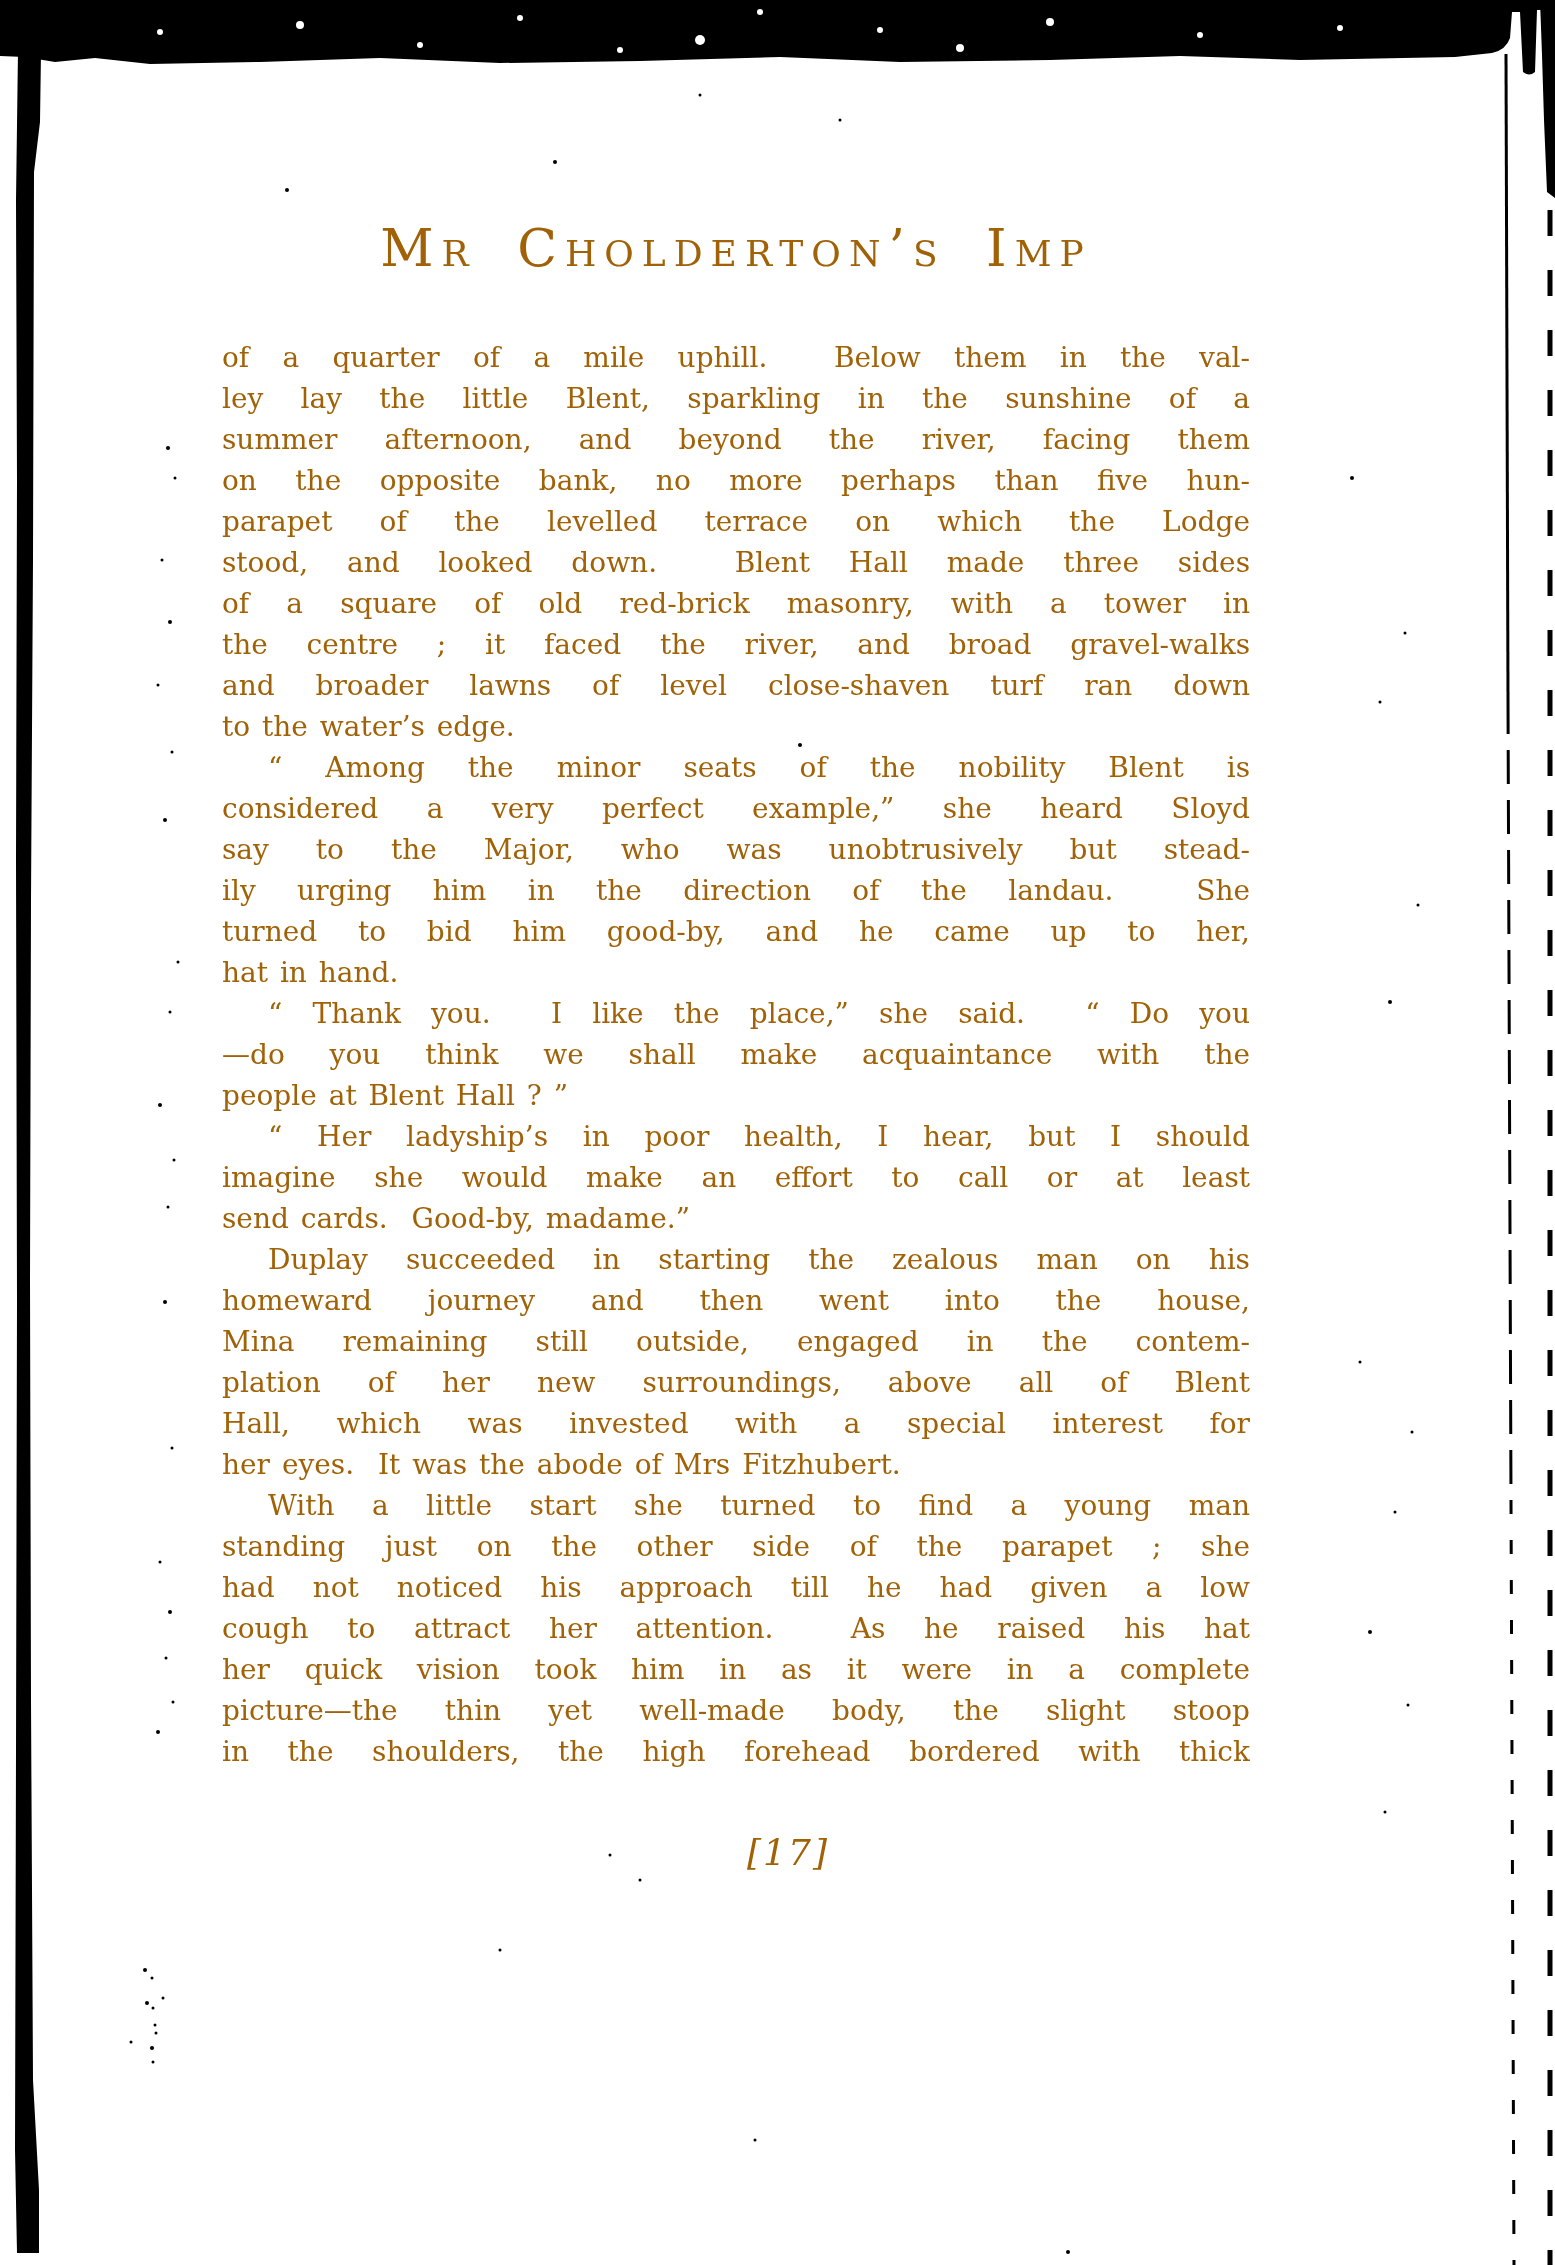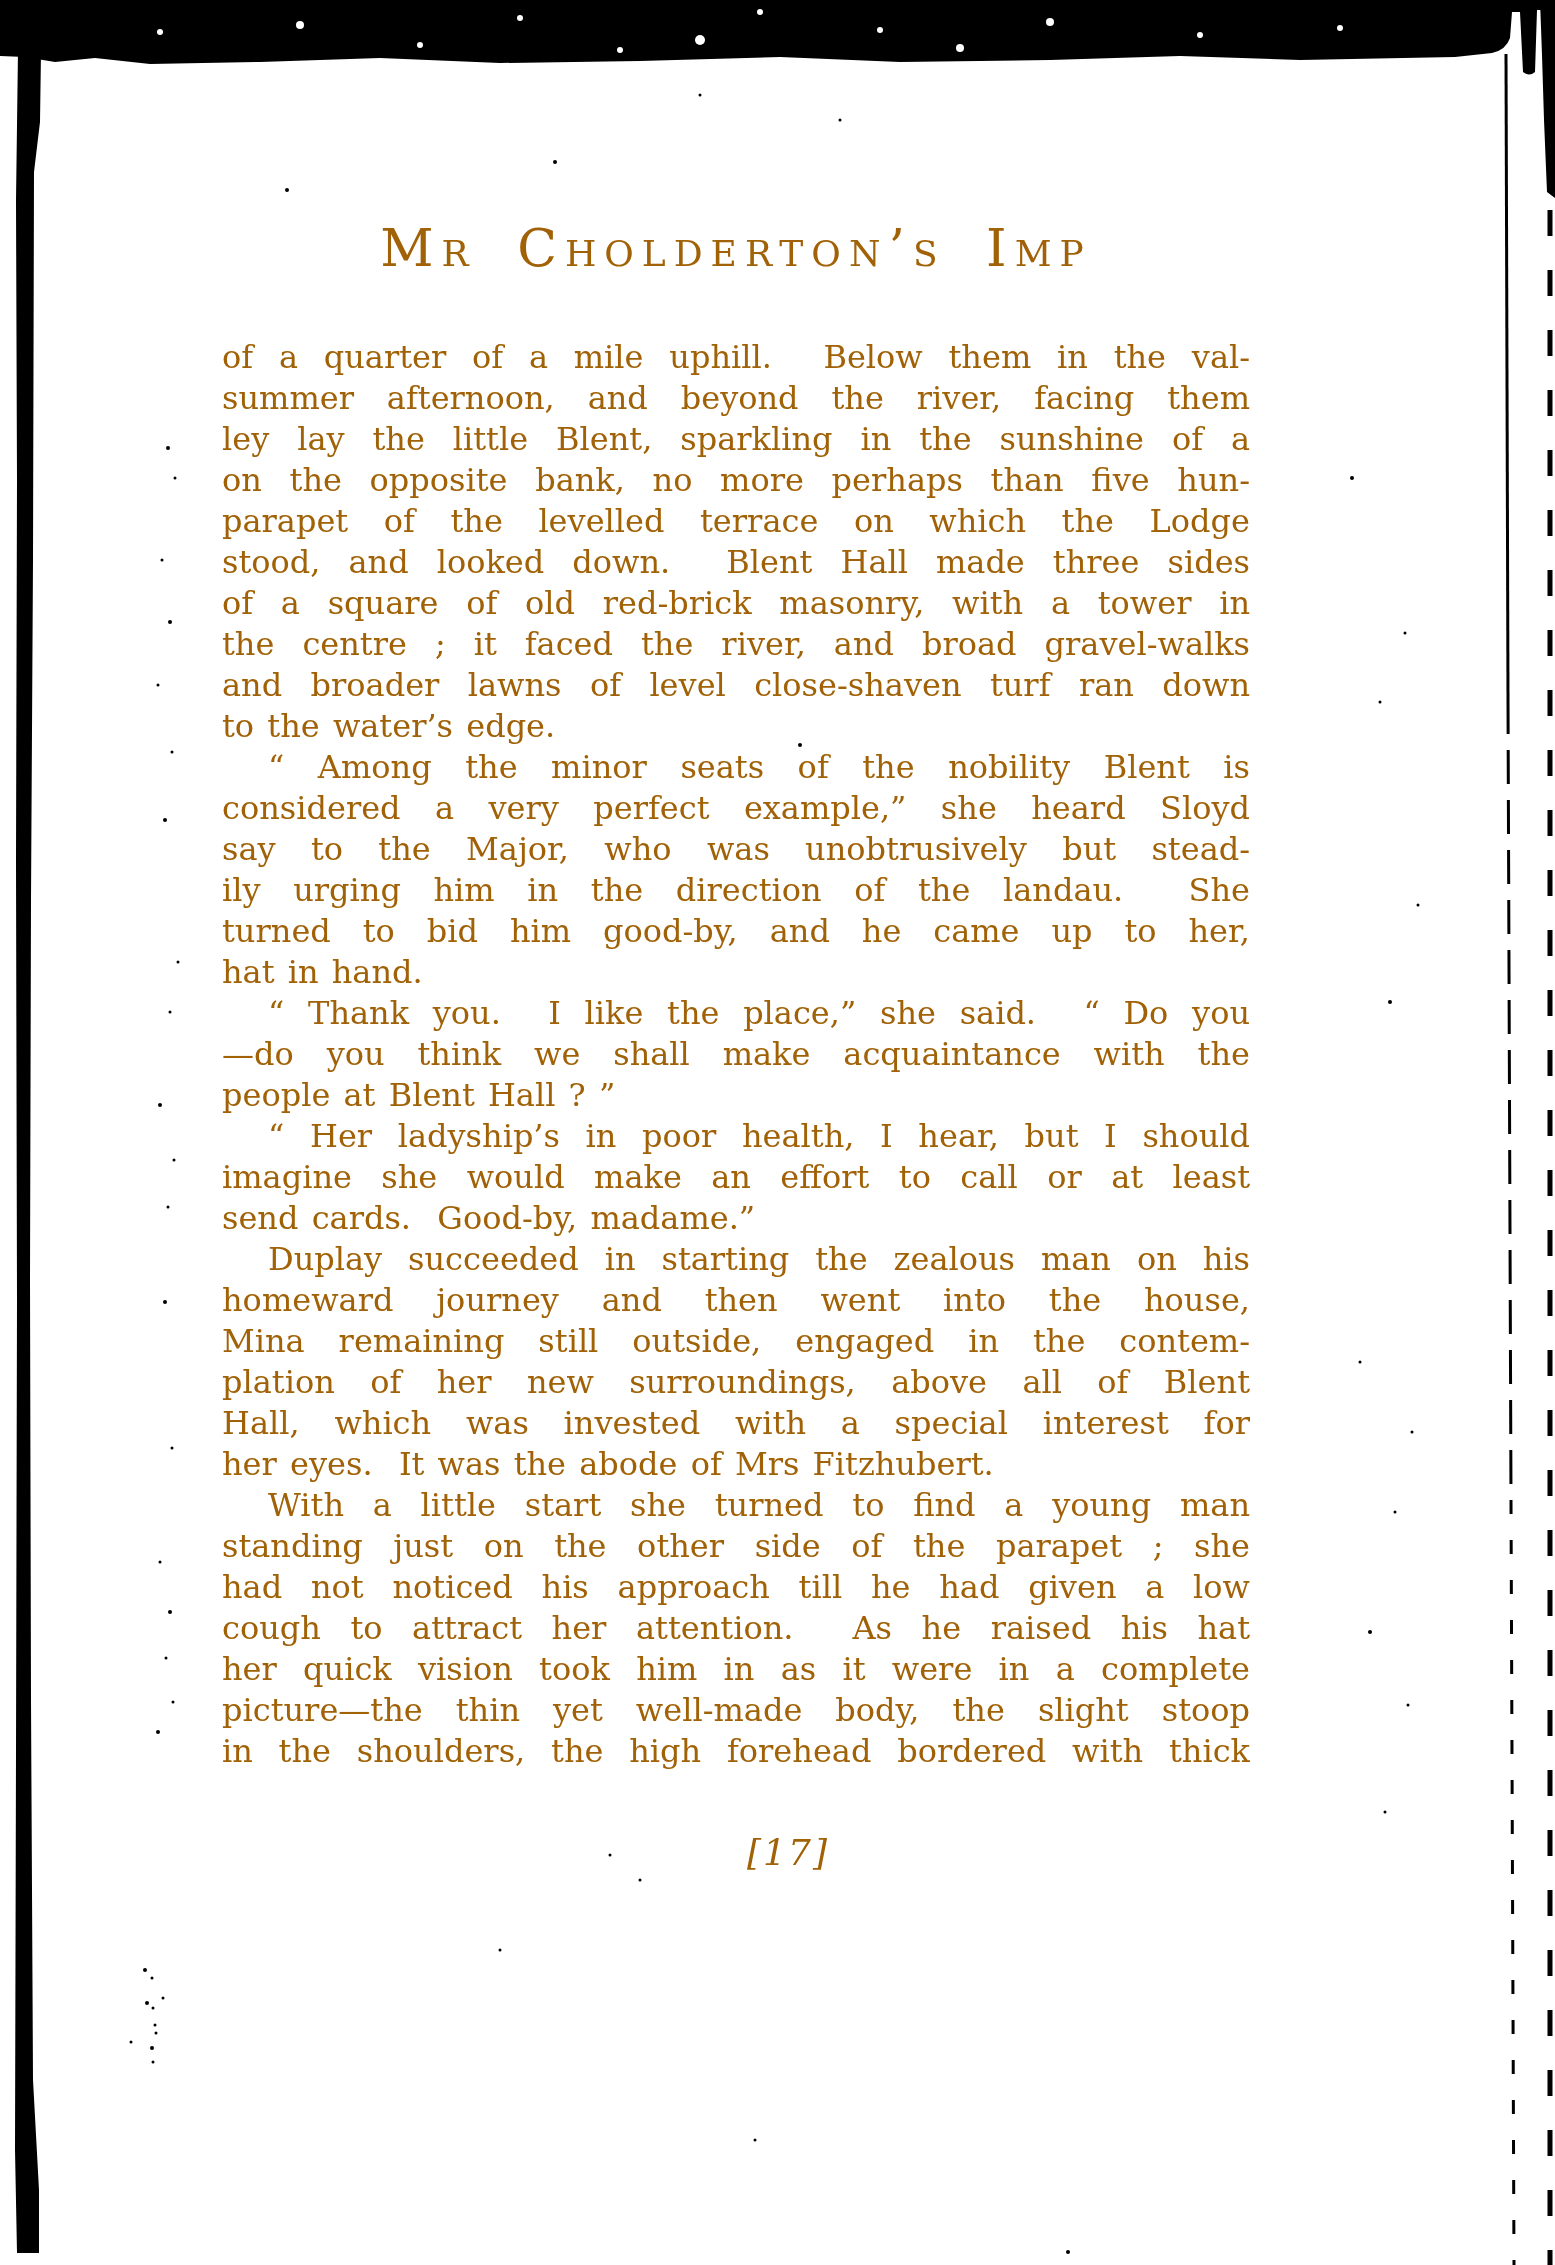--- a/index.html
+++ b/index.html
@@ -29,21 +29,21 @@
   .body-text {
     position: absolute;
     left: 222px;
     top: 337px;
     width: 1028px;
   }
   .line {
     position: relative;
     height: 41px;
     line-height: 41px;
-    font-size: 32px;
+    font-size: 28px;
     overflow: hidden;
     white-space: pre-wrap;
     word-spacing: 3px;
     text-align: left;
   }
   .line.j { text-align: justify; }
   .line.j::after { content: ""; display: inline-block; width: 100%; height: 0; }
   .line.ind { text-indent: 46px; }
   .page-number {
     position: absolute;
@@ -63,22 +63,22 @@
 </style>
 </head>
 <body>
 
 <div class="page">
 
   <h1 class="running-header">Mr Cholderton’s Imp</h1>
 
   <div class="body-text" id="body-text">
       <div class="line j">of a quarter of a mile uphill.  Below them in the val-</div>
+      <div class="line j">ley lay the little Blent, sparkling in the sunshine of a</div>
       <div class="line j">summer afternoon, and beyond the river, facing them</div>
-      <div class="line j">ley lay the little Blent, sparkling in the sunshine of a</div>
       <div class="line j">on the opposite bank, no more perhaps than five hun-</div>
       <div class="line j">parapet of the levelled terrace on which the Lodge</div>
       <div class="line j">stood, and looked down.  Blent Hall made three sides</div>
       <div class="line j">of a square of old red-brick masonry, with a tower in</div>
       <div class="line j">the centre ; it faced the river, and broad gravel-walks</div>
       <div class="line j">and broader lawns of level close-shaven turf ran down</div>
       <div class="line">to the water’s edge.</div>
       <div class="line j ind">“ Among the minor seats of the nobility Blent is</div>
       <div class="line j">considered a very perfect example,” she heard Sloyd</div>
       <div class="line j">say to the Major, who was unobtrusively but stead-</div>

